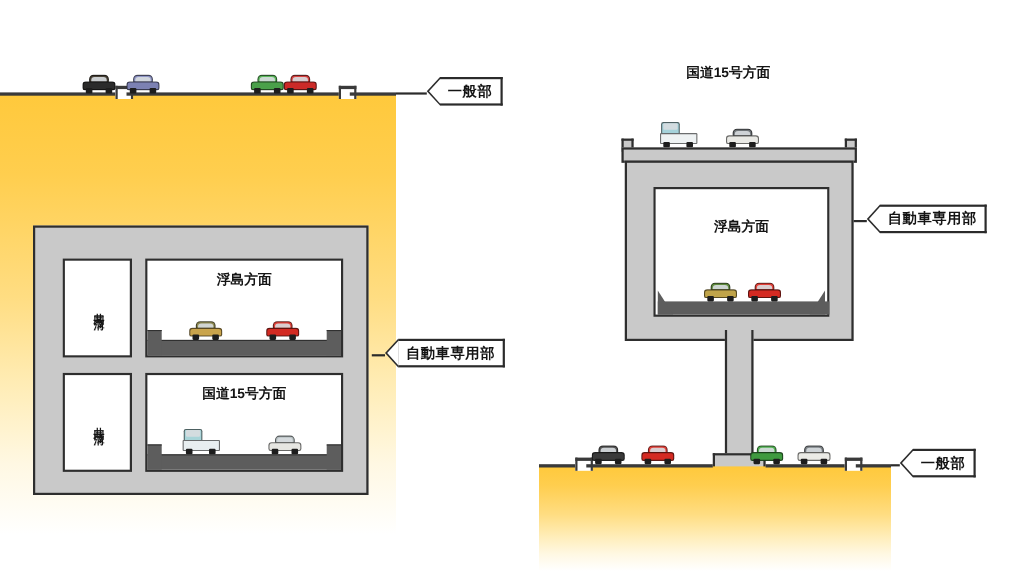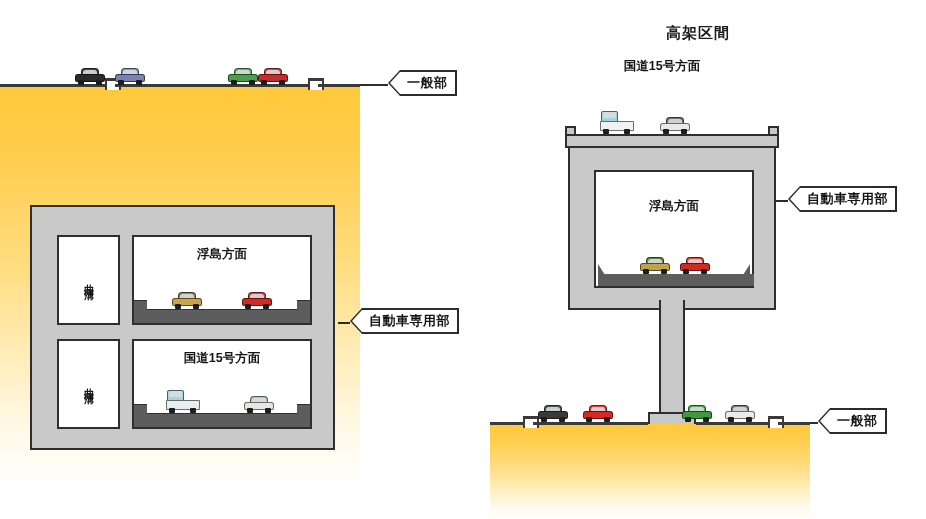--- a/index.html
+++ b/index.html
@@ -478,21 +478,20 @@
 
     <div class="callout-lead" style="left:338px; top:322px; width:12px;"></div>
     <div class="callout" style="left:350px; top:308px;">
       <div class="callout-arrow"></div>
       <div class="callout-body">自動車専用部</div>
     </div>
   </div>
 
   <div class="panel" id="panel-elevated">
 
-    <div class="panel-title">高架区間</div>
 
     <div id="elev-top-label">国道15号方面</div>
 
     <div class="car truck" style="left:130px; top:110px;">
       <div class="cabin" style="background:#a5d2da;"></div>
         <div class="glass"></div>
       <div class="body" style="background:#eef2f3;"></div>
       <div class="wheel l"></div>
         <div class="wheel r"></div>
     </div>

